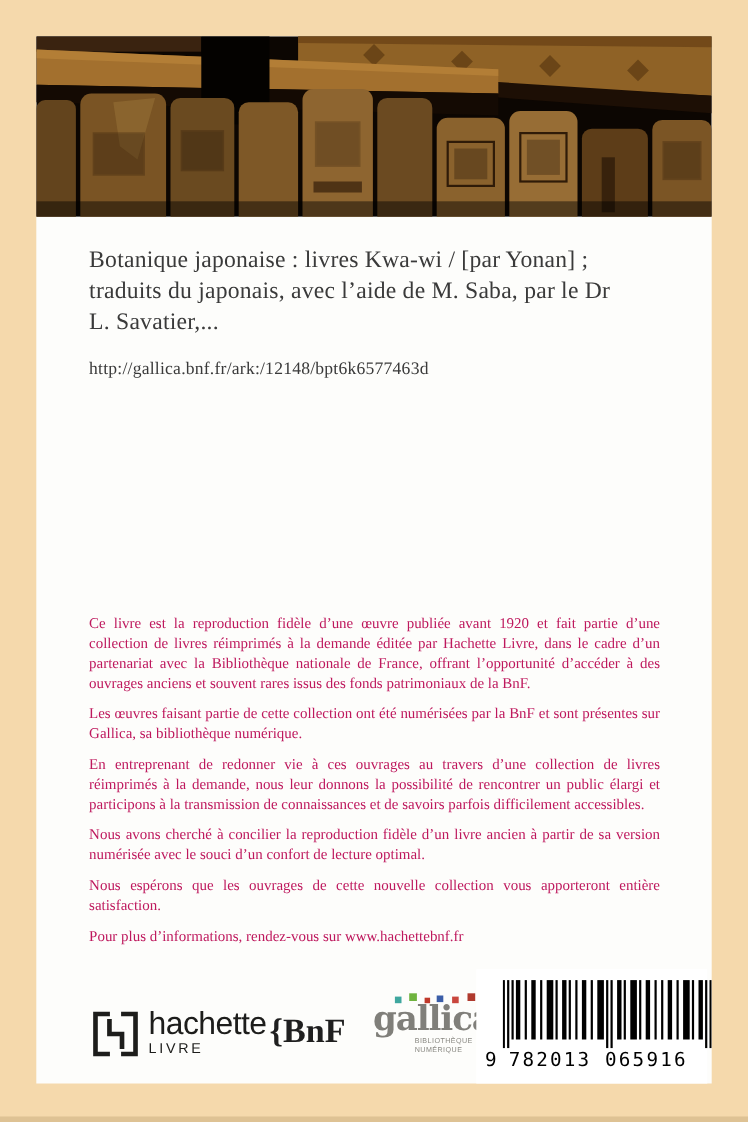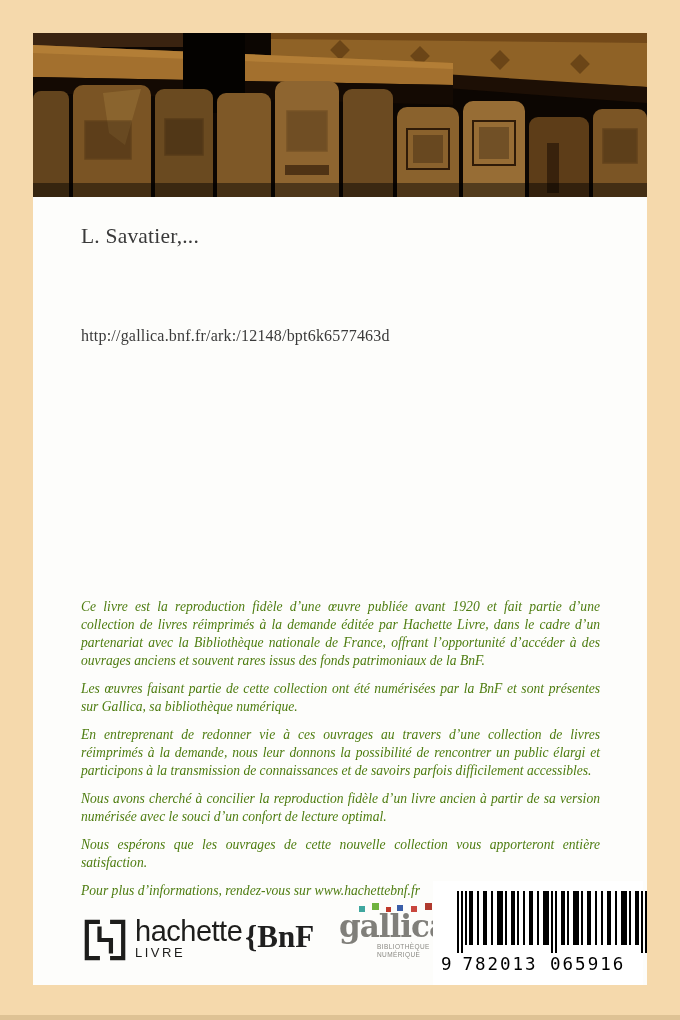--- a/index.html
+++ b/index.html
@@ -27,23 +27,22 @@
     position:absolute; left:48px; top:189px; width:530px;
     color:#3a3a3a; font-size:21.5px; line-height:28px;
     letter-spacing:.2px;
   }
   .url-line {
     position:absolute; left:48px; top:294px; width:530px;
     color:#3a3a3a; font-size:16px; letter-spacing:.2px;
   }
 
   .paragraphs {
-    position:absolute; left:48px; top:565px; width:519px;
-    color:#4d7c0f;
-    font-style:italic;
+    position:absolute; left:48px; top:525px; width:519px;
+    color:#be185d;
   }
   .paragraphs p {
     font-size:13.6px; line-height:18px; text-align:justify;
     margin-bottom:10px;
   }
   .paragraphs p:last-child { text-align:left; }
 
   
   .footer { position:absolute; left:0; top:840px; width:614px; height:112px; }
 
@@ -134,20 +133,22 @@
           <rect x="514" y="110" width="12" height="50" fill="#201105" opacity=".6"></rect>
           <rect x="560" y="76" width="54" height="102" rx="9" fill="#7b5525"></rect>
           <rect x="570" y="96" width="34" height="34" fill="#1b0e04" opacity=".3" stroke="#2f1b08" stroke-width="1.5"></rect>
         </g>
 
         <rect x="0" y="150" width="614" height="14" fill="#000000" opacity=".45"></rect>
       </svg>
     </div>
 
     <div class="title-block">
+      <div>Botanique japonaise : livres Kwa-wi / [par Yonan] ;</div>
+      <div>traduits du japonais, avec l’aide de M. Saba, par le Dr</div>
       <div>L. Savatier,...</div>
     </div>
 
     <div class="url-line">http://gallica.bnf.fr/ark:/12148/bpt6k6577463d</div>
 
     <div class="paragraphs">
       <p>Ce livre est la reproduction fidèle d’une œuvre publiée avant 1920 et fait partie d’une collection de livres réimprimés à la demande éditée par Hachette Livre, dans le cadre d’un partenariat avec la Bibliothèque nationale de France, offrant l’opportunité d’accéder à des ouvrages anciens et souvent rares issus des fonds patrimoniaux de la BnF.</p>
       <p>Les œuvres faisant partie de cette collection ont été numérisées par la BnF et sont présentes sur Gallica, sa bibliothèque numérique.</p>
       <p>En entreprenant de redonner vie à ces ouvrages au travers d’une collection de livres réimprimés à la demande, nous leur donnons la possibilité de rencontrer un public élargi et participons à la transmission de connaissances et de savoirs parfois difficilement accessibles.</p>
       <p>Nous avons cherché à concilier la reproduction fidèle d’un livre ancien à partir de sa version numérisée avec le souci d’un confort de lecture optimal.</p>

